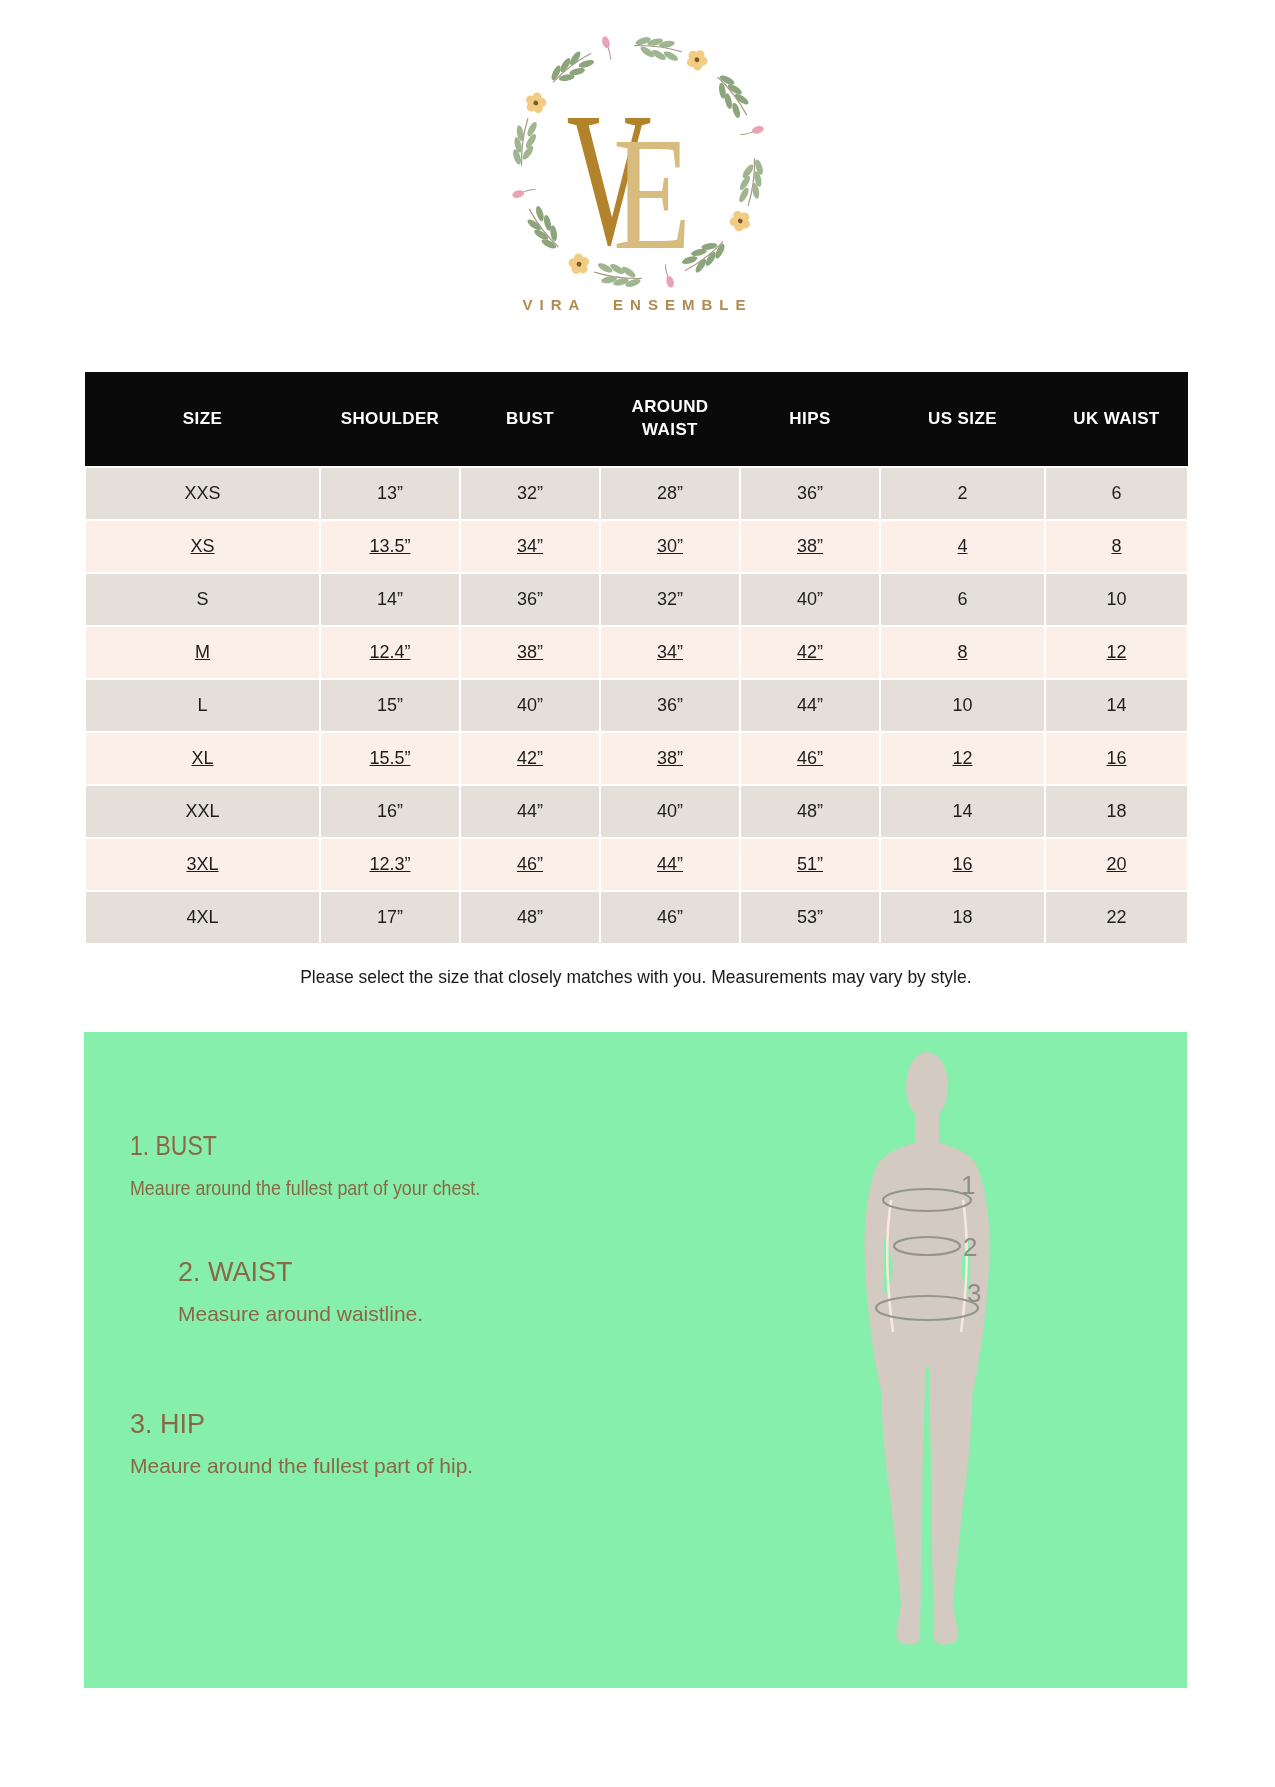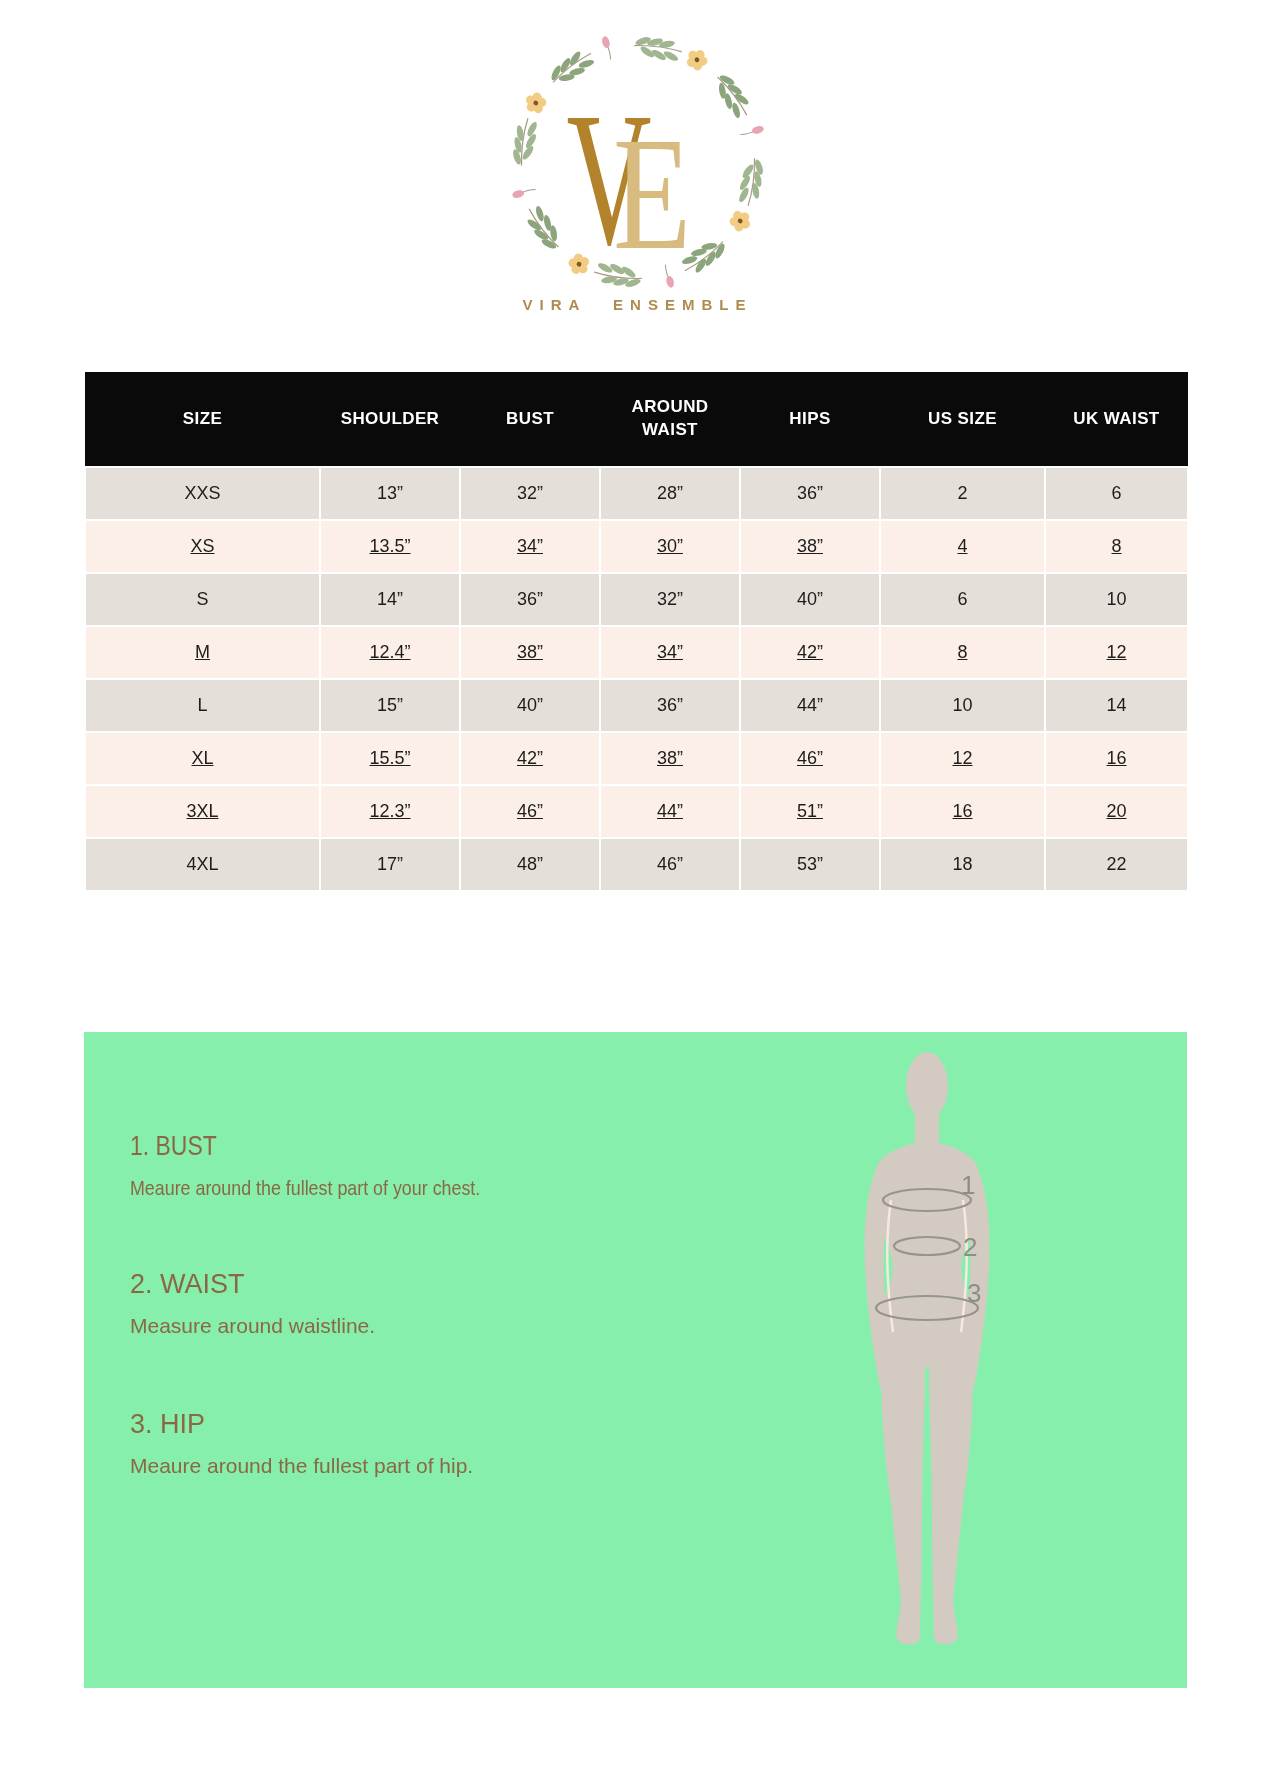--- a/index.html
+++ b/index.html
@@ -51,21 +51,21 @@
   .table-note span { display:inline-block; transform:scaleX(.92); transform-origin:50% 50%; }
 
   
   .measure-panel {
     position:absolute; left:84px; top:1032px;
     width:1103px; height:656px;
     background:#86efac;
   }
   .step { position:absolute; left:46px; }
   .step-1 { top:98px; }
-  .step-2 { top:236px; }
+  .step-2 { top:224px;margin-left:48px; }
   .step-3 { top:376px; }
   .step-title { font-size:27px; color:#8A6845; line-height:32px; }
   .step-desc  { font-size:21px; color:#8A6845; line-height:28px; margin-top:12px; }
   .narrow { transform:scaleX(.85); transform-origin:0 0; }
 
   .figure-svg { position:absolute; left:733px; top:16px; }
 </style>
 </head>
 <body>
 
@@ -190,20 +190,29 @@
       </tr>
       <tr class="row-pink">
         <td>XL</td>
         <td>15.5”</td>
         <td>42”</td>
         <td>38”</td>
         <td>46”</td>
         <td>12</td>
         <td>16</td>
       </tr>
+      <tr class="row-grey">
+        <td>XXL</td>
+        <td>16”</td>
+        <td>44”</td>
+        <td>40”</td>
+        <td>48”</td>
+        <td>14</td>
+        <td>18</td>
+      </tr>
       <tr class="row-pink">
         <td>3XL</td>
         <td>12.3”</td>
         <td>46”</td>
         <td>44”</td>
         <td>51”</td>
         <td>16</td>
         <td>20</td>
       </tr>
       <tr class="row-grey">
@@ -211,20 +220,23 @@
         <td>17”</td>
         <td>48”</td>
         <td>46”</td>
         <td>53”</td>
         <td>18</td>
         <td>22</td>
       </tr>
     </tbody>
   </table>
 
+  <div class="table-note">
+    <span>Please select the size that closely matches with you. Measurements may vary by style.</span>
+  </div>
 
   <div class="measure-panel">
 
     <div class="step step-1 narrow">
       <div class="step-title">1. BUST</div>
       <div class="step-desc">Meaure around the fullest part of your chest.</div>
     </div>
 
     <div class="step step-2">
       <div class="step-title">2. WAIST</div>

